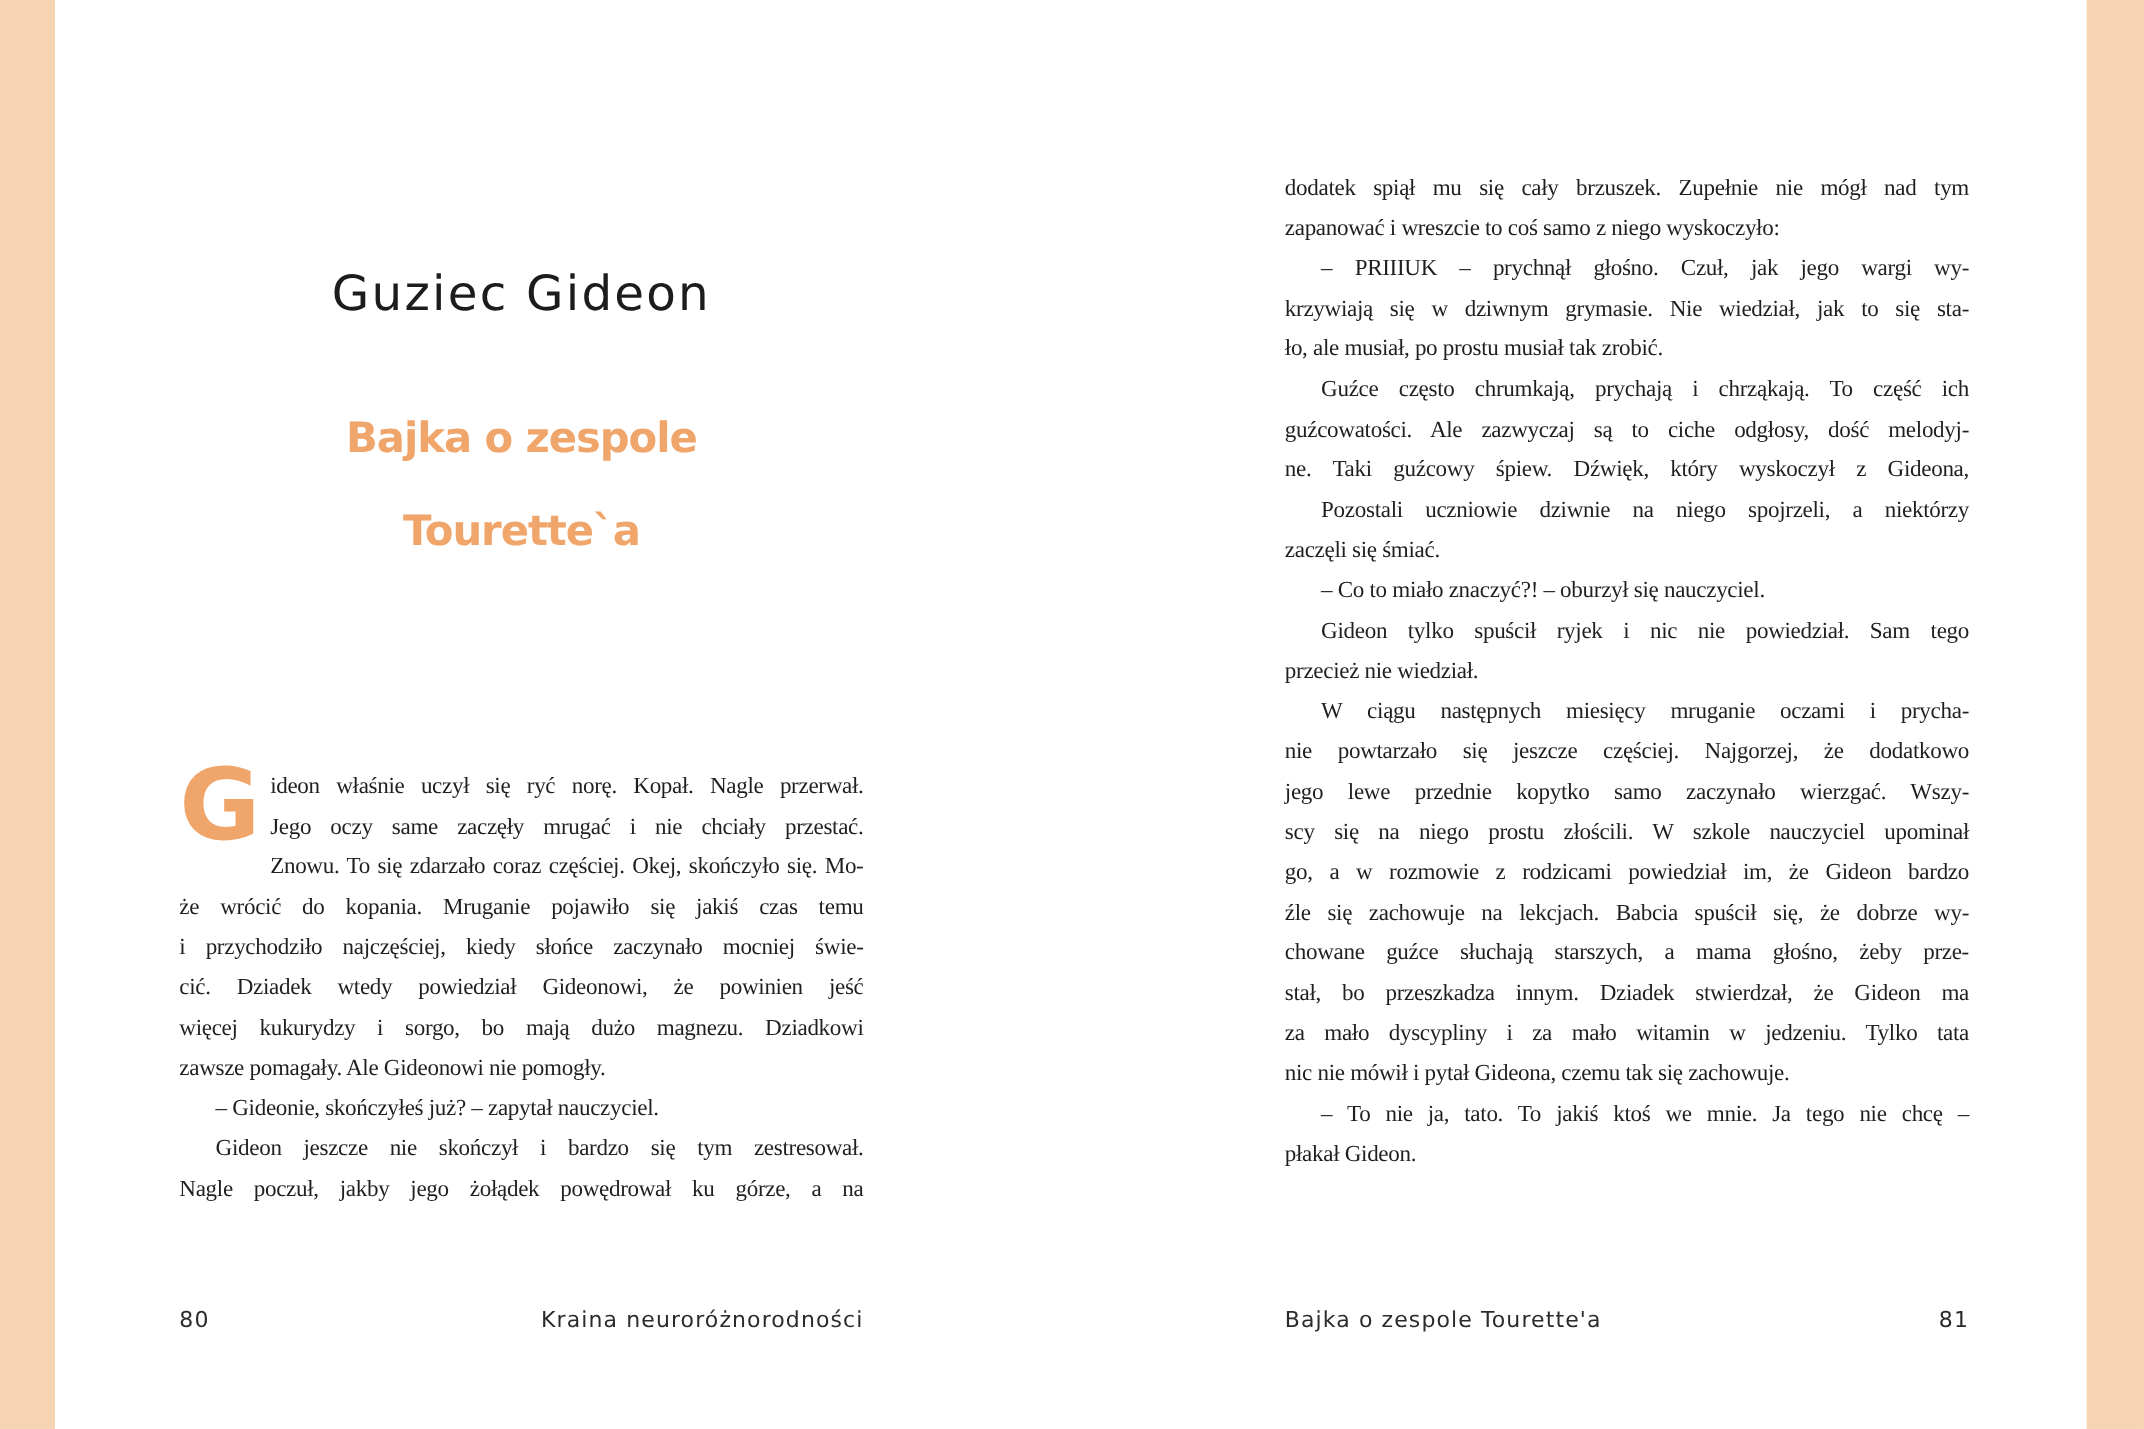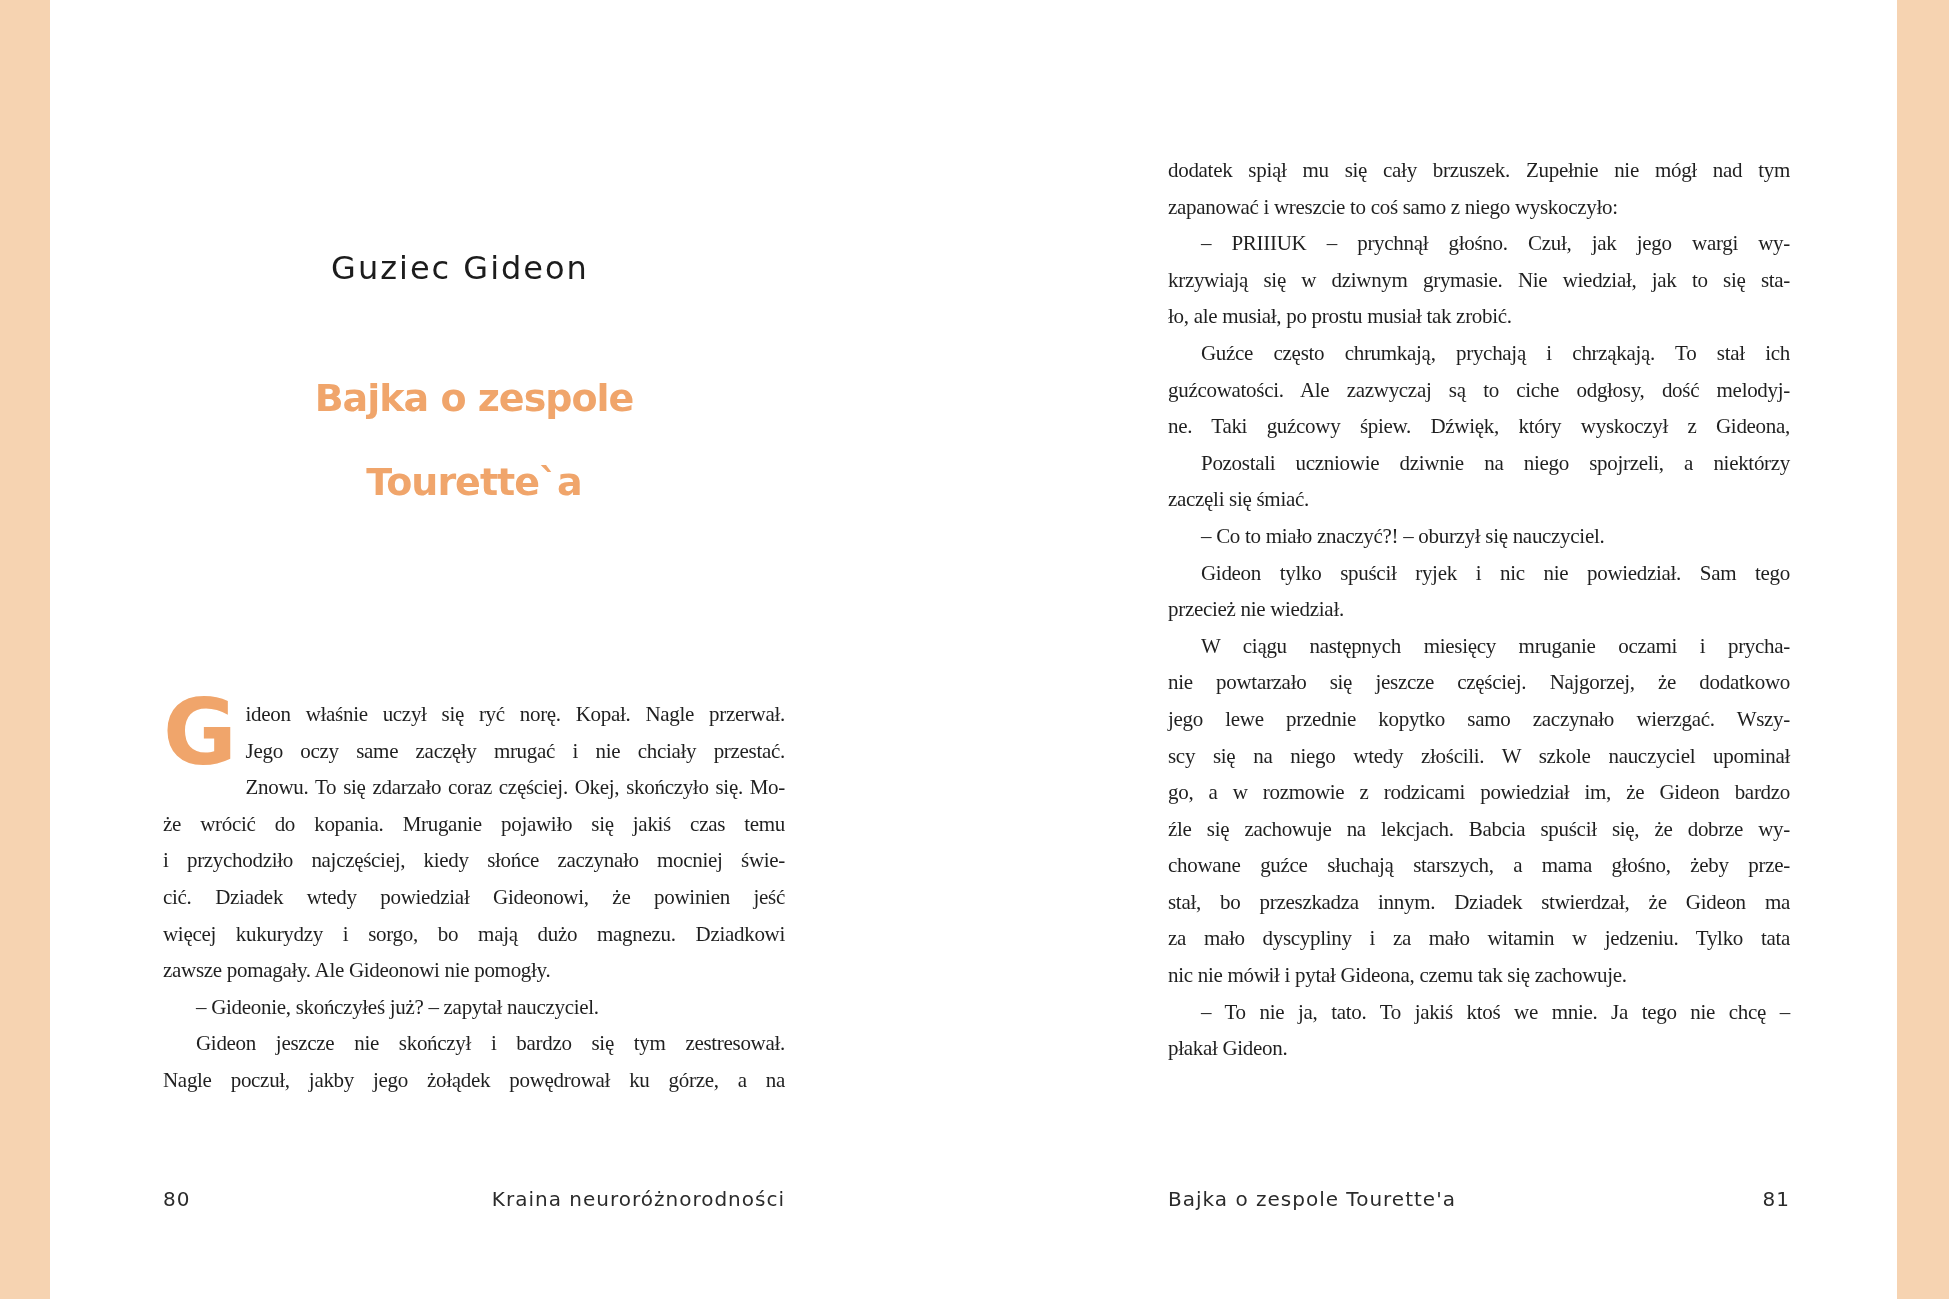--- a/index.html
+++ b/index.html
@@ -12,24 +12,24 @@
   }
   .band {
     position: absolute; top: 0; height: 1299px;
     background: #f6d3b1;
   }
   .band-left  { left: 0; width: 50px; }
   .band-right { left: 1897px; width: 52px; }
 
   .chapter-title {
     position: absolute;
-    left: 149px; top: 240px; width: 622px;
+    left: 163px; top: 240px; width: 622px;
     text-align: center;
     font-family: "DejaVu Sans", sans-serif;
-    font-size: 32px; font-weight: 400;
+    font-size: 44px; font-weight: 400;
     letter-spacing: 2px;
     color: #1c1c1c;
     line-height: 56px;
   }
   .story-title {
     position: absolute;
     left: 123px; top: 356px; width: 702px;
     text-align: center;
     font-family: "DejaVu Sans", sans-serif;
     font-size: 38px; font-weight: 700;
@@ -114,32 +114,32 @@
   </div>
 </div>
 
 <div>
   <div class="body-col body-right" id="right-body">
       <div class="bl jst">dodatek spiął mu się cały brzuszek. Zupełnie nie mógł nad tym</div>
       <div class="bl">zapanować i wreszcie to coś samo z niego wyskoczyło:</div>
       <div class="bl jst ind">– PRIIIUK – prychnął głośno. Czuł, jak jego wargi wy-</div>
       <div class="bl jst">krzywiają się w dziwnym grymasie. Nie wiedział, jak to się sta-</div>
       <div class="bl">ło, ale musiał, po prostu musiał tak zrobić.</div>
-      <div class="bl jst ind">Guźce często chrumkają, prychają i chrząkają. To stał ich</div>
+      <div class="bl jst ind">Guźce często chrumkają, prychają i chrząkają. To część ich</div>
       <div class="bl jst">guźcowatości. Ale zazwyczaj są to ciche odgłosy, dość melodyj-</div>
       <div class="bl jst">ne. Taki guźcowy śpiew. Dźwięk, który wyskoczył z Gideona,</div>
       <div class="bl jst ind">Pozostali uczniowie dziwnie na niego spojrzeli, a niektórzy</div>
       <div class="bl">zaczęli się śmiać.</div>
       <div class="bl ind">– Co to miało znaczyć?! – oburzył się nauczyciel.</div>
       <div class="bl jst ind">Gideon tylko spuścił ryjek i nic nie powiedział. Sam tego</div>
       <div class="bl">przecież nie wiedział.</div>
       <div class="bl jst ind">W ciągu następnych miesięcy mruganie oczami i prycha-</div>
       <div class="bl jst">nie powtarzało się jeszcze częściej. Najgorzej, że dodatkowo</div>
       <div class="bl jst">jego lewe przednie kopytko samo zaczynało wierzgać. Wszy-</div>
-      <div class="bl jst">scy się na niego wtedy złościli. W szkole nauczyciel upominał</div>
+      <div class="bl jst">scy się na niego prostu złościli. W szkole nauczyciel upominał</div>
       <div class="bl jst">go, a w rozmowie z rodzicami powiedział im, że Gideon bardzo</div>
       <div class="bl jst">źle się zachowuje na lekcjach. Babcia spuścił się, że dobrze wy-</div>
       <div class="bl jst">chowane guźce słuchają starszych, a mama głośno, żeby prze-</div>
       <div class="bl jst">stał, bo przeszkadza innym. Dziadek stwierdzał, że Gideon ma</div>
       <div class="bl jst">za mało dyscypliny i za mało witamin w jedzeniu. Tylko tata</div>
       <div class="bl">nic nie mówił i pytał Gideona, czemu tak się zachowuje.</div>
       <div class="bl jst ind">– To nie ja, tato. To jakiś ktoś we mnie. Ja tego nie chcę –</div>
       <div class="bl">płakał Gideon.</div>
     </div>
   <div class="footer footer-right">

